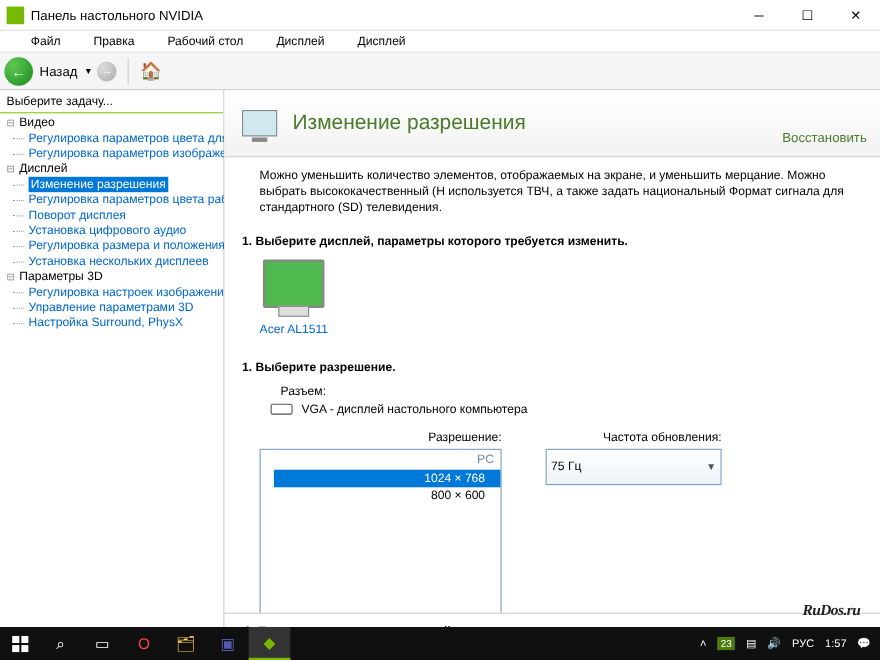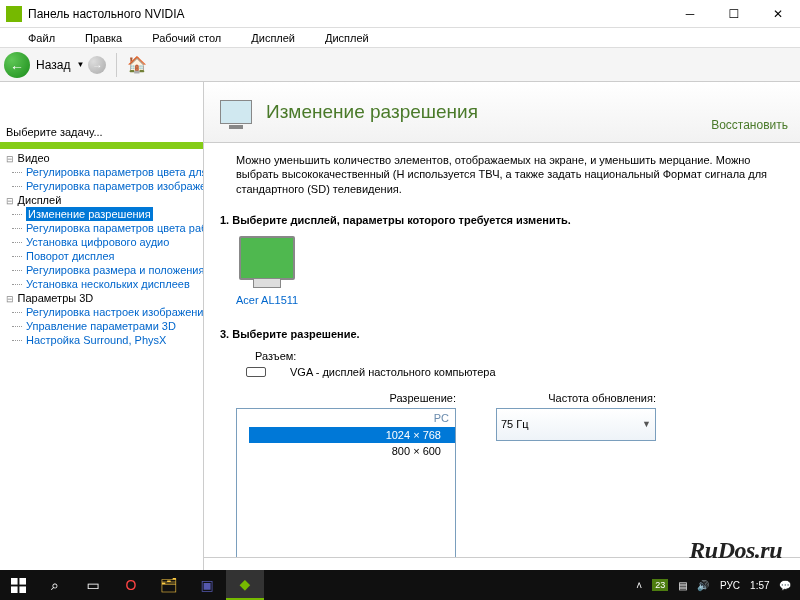--- a/index.html
+++ b/index.html
@@ -17,21 +17,21 @@
   .toolbar { height: 34px; display: flex; align-items: center; padding-left: 4px; gap: 4px; border-bottom: 1px solid #ccc; background: #f5f5f5; }
   .btn-back { width: 26px; height: 26px; border-radius: 50%; background: radial-gradient(circle at 30% 30%, #5fc756, #1a8c1a); display: flex; align-items: center; justify-content: center; color: #fff; font-size: 14px; }
   .btn-fwd { width: 18px; height: 18px; border-radius: 50%; background: radial-gradient(circle at 30% 30%, #ddd, #aaa); display: flex; align-items: center; justify-content: center; color: #fff; font-size: 10px; }
   .back-label { margin-left: 2px; font-size: 12px; }
   .tb-sep { width: 1px; height: 24px; background: #ccc; margin: 0 6px; }
   .home-icon { font-size: 16px; }
   
   .main-area { display: flex; height: 518px; }
   
   .sidebar { width: 204px; border-right: 1px solid #ccc; display: flex; flex-direction: column; overflow: hidden; }
-  .side-header { padding: 4px 6px; font-size: 11px; border-bottom: 7px solid #84cc16; margin-top: 40px; }
+  .side-header { padding: 4px 6px; font-size: 11px; border-bottom: 1px solid #84cc16; }
   .tree { flex: 1; overflow-x: auto; overflow-y: auto; padding: 2px 0; white-space: nowrap; }
   .tree-group { padding: 1px 0 1px 6px; font-size: 11px; cursor: default; }
   .tree-group::before { content: "⊟"; color: #888; margin-right: 4px; font-size: 9px; }
   .tree-item { padding: 1px 0 1px 26px; font-size: 11px; color: #0066cc; cursor: pointer; position: relative; }
   .tree-item::before { content: ""; position: absolute; left: 12px; top: 50%; width: 10px; border-top: 1px dotted #999; }
   .tree-item.selected { color: #fff; }
   .tree-item.selected span { background: #0078d7; padding: 1px 2px; }
   .side-footer { border-top: 1px solid #ccc; padding: 6px; display: flex; align-items: center; gap: 6px; }
   .side-footer .ico { width: 14px; height: 14px; background: #76b900; display: inline-block; }
   .side-footer a { color: #0066cc; font-size: 11px; text-decoration: underline; }
@@ -50,21 +50,21 @@
   
   .display-box { display: inline-block; text-align: center; }
   .monitor { width: 56px; height: 44px; background: #4fb84f; border: 2px solid #888; border-radius: 2px; margin: 0 auto; position: relative; }
   .monitor::after { content: ""; position: absolute; bottom: -10px; left: 50%; transform: translateX(-50%); width: 26px; height: 8px; background: #ddd; border: 1px solid #888; }
   .display-box .mname { margin-top: 14px; color: #0066cc; font-size: 11px; }
   
   .spacer { height: 22px; }
   
   .field-row { display: flex; align-items: flex-start; gap: 40px; text-align: right; }
   .sub-label { margin-bottom: 4px; }
-  .conn-row { display: flex; align-items: center; gap: 24px; margin-left: 10px; }
+  .conn-row { display: flex; align-items: center; gap: 8px; margin-left: 10px; }
   .conn-icon { width: 20px; height: 10px; border: 1px solid #555; border-radius: 2px; }
   
   .res-list { width: 220px; height: 156px; border: 1px solid #7a9ebd; background: #fff; }
   .res-list .hdr { color: #6a8bad; padding: 3px 6px; font-size: 11px; }
   .res-list .opt { padding: 2px 14px; font-size: 11px; }
   .res-list .opt.sel { background: #0078d7; color: #fff; margin-left: 12px; }
   
   .refresh-select { width: 160px; height: 33px; border: 1px solid #7a9ebd; padding: 0 4px; font-size: 11px; background: linear-gradient(#fff, #eef3f8); display: flex; align-items: center; justify-content: space-between; }
   .refresh-select .arrow { font-size: 9px; color: #555; }
   
@@ -74,21 +74,21 @@
   .content-footer .step-label { margin-left: 0; }
   
   .taskbar { height: 30px; background: #101010; display: flex; align-items: center; color: #fff; font-size: 11px; position: absolute; bottom: 0; left: 0; right: 0; }
   .taskbar .start { width: 36px; height: 30px; display: flex; align-items: center; justify-content: center; }
   .taskbar .start svg { width: 15px; height: 15px; }
   .taskbar .tb-item { width: 38px; height: 30px; display: flex; align-items: center; justify-content: center; font-size: 14px; }
   .taskbar .tb-item.active { background: #333; border-bottom: 2px solid #76b900; }
   .tray { margin-left: auto; display: flex; align-items: center; gap: 10px; padding-right: 8px; font-size: 10px; }
   .tray .badge { background: #4d7c0f; padding: 1px 3px; font-size: 9px; }
   
-  .watermark { position: absolute; right: 18px; bottom: 36px; font-size: 24px; font-style: italic; font-weight: bold; color: #222; font-family: Georgia, serif; letter-spacing: -0.5px; }
+  .watermark { position: absolute; right: 18px; bottom: 36px; font-size: 14px; font-style: italic; font-weight: bold; color: #222; font-family: Georgia, serif; letter-spacing: -0.5px; }
 </style>
 </head>
 <body>
 
 <div class="titlebar">
   <div class="app-icon"></div>
   <div class="title">Панель настольного NVIDIA</div>
   <div class="win-controls">
     <div>─</div>
     <div>☐</div>
@@ -116,22 +116,22 @@
 <div class="main-area">
   <div class="sidebar">
     <div class="side-header">Выберите задачу...</div>
     <div class="tree">
       <div class="tree-group">Видео</div>
       <div class="tree-item"><span>Регулировка параметров цвета для видео</span></div>
       <div class="tree-item"><span>Регулировка параметров изображения для</span></div>
       <div class="tree-group">Дисплей</div>
       <div class="tree-item selected"><span>Изменение разрешения</span></div>
       <div class="tree-item"><span>Регулировка параметров цвета рабочего</span></div>
+      <div class="tree-item"><span>Поворот дисплея</span></div>
       <div class="tree-item"><span>Установка цифрового аудио</span></div>
-      <div class="tree-item"><span>Поворот дисплея</span></div>
       <div class="tree-item"><span>Регулировка размера и положения рабоче</span></div>
       <div class="tree-item"><span>Установка нескольких дисплеев</span></div>
       <div class="tree-group">Параметры 3D</div>
       <div class="tree-item"><span>Регулировка настроек изображения с пр</span></div>
       <div class="tree-item"><span>Управление параметрами 3D</span></div>
       <div class="tree-item"><span>Настройка Surround, PhysX</span></div>
     </div>
     <div class="side-footer">
       <span class="ico"></span>
       <a>Информация о системе</a>
@@ -149,21 +149,21 @@
     <div class="content-body">
       <div class="desc">Можно уменьшить количество элементов, отображаемых на экране, и уменьшить мерцание. Можно выбрать высококачественный (H используется ТВЧ, а также задать национальный Формат сигнала для стандартного (SD) телевидения.</div>
       
       <div class="step-label">1. Выберите дисплей, параметры которого требуется изменить.</div>
       <div class="display-box">
         <div class="monitor"></div>
         <div class="mname">Acer AL1511</div>
       </div>
       
       <div class="spacer"></div>
-      <div class="step-label">3. Выберите разрешение.</div>
+      <div class="step-label">1. Выберите разрешение.</div>
       
       <div class="sub-label" style="margin-left:19px;">Разъем:</div>
       <div class="conn-row">
         <div class="conn-icon"></div>
         <span>VGA - дисплей настольного компьютера</span>
       </div>
       
       <div style="height:14px;"></div>
       <div class="field-row">
         <div>

